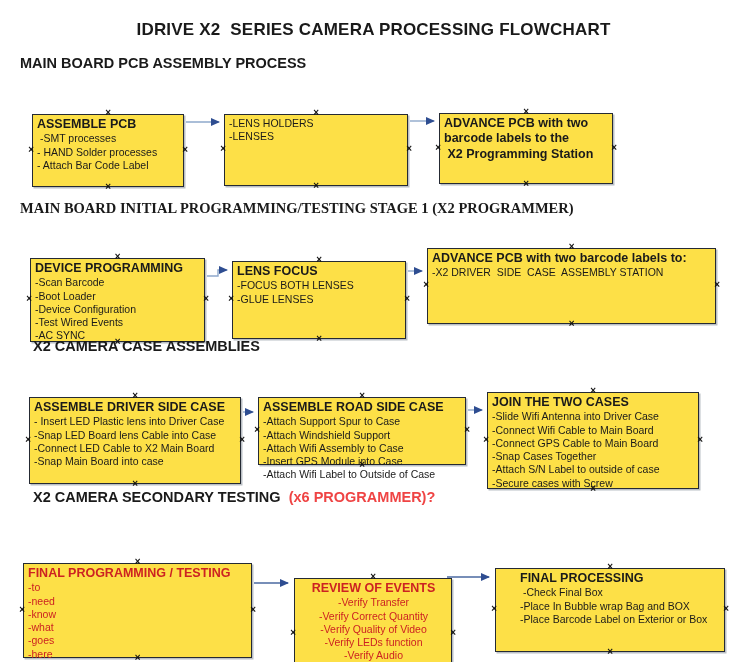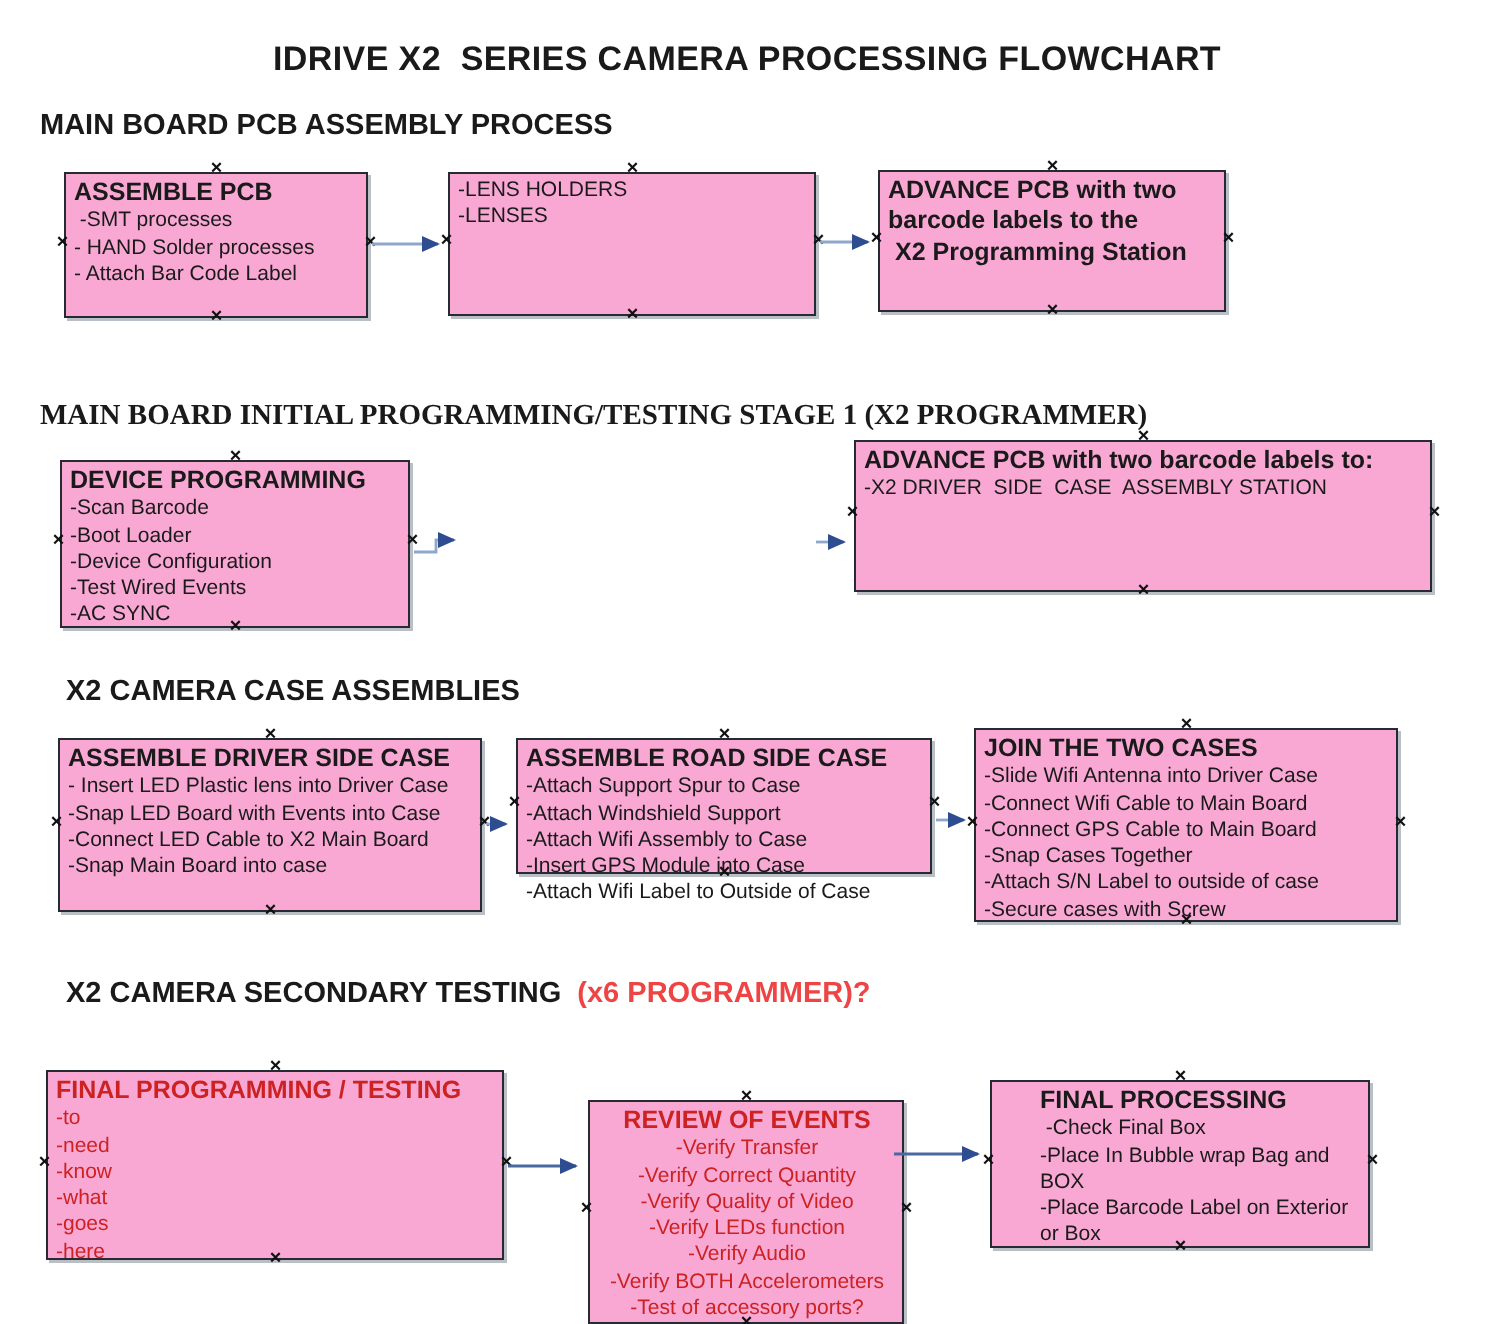--- a/index.html
+++ b/index.html
@@ -9,23 +9,23 @@
   }
   .title{
     position:absolute;top:20px;left:0;width:100%;text-align:center;
     font-size:17px;font-weight:bold;letter-spacing:.2px;white-space:pre;
   }
   .sec-head{
     position:absolute;font-size:14.5px;font-weight:bold;white-space:pre;
   }
   .sec-head .red-part{color:#ef4444;}
   .box{
-    position:absolute;background:#f9a8d4;border:1.6px solid #252a33;
+    position:absolute;background:#fde047;border:1.6px solid #252a33;
     box-shadow:1.5px 1.5px 0 rgba(130,138,150,.55);
-    padding:2px 3px 0 4px;box-sizing:border-box;
+    padding:2px 3px 0 4px;box-sizing:border-box;margin-top:28px;
   }
   .box .hd{
     display:block;font-size:12.5px;font-weight:bold;line-height:1.22;white-space:pre-wrap;
   }
   .box .item{
     font-size:10.5px;line-height:13.3px;white-space:pre-wrap;
   }
   .box.red .hd,.box.red .item{color:#cc2222;}
   
   .h{
@@ -94,39 +94,50 @@
         <div class="item">-Device Configuration</div>
         <div class="item">-Test Wired Events</div>
         <div class="item">-AC SYNC</div>
       </div>
     <i class="h ht"></i>
     <i class="h hb"></i>
     <i class="h hl"></i>
     <i class="h hr"></i>
   </div>
 
+  <div class="box" style="left:232px;top:233px;width:174px;height:78px;">
+    <span class="hd">LENS FOCUS</span>
+    <div>
+        <div class="item">-FOCUS BOTH LENSES</div>
+        <div class="item">-GLUE LENSES</div>
+      </div>
+    <i class="h ht"></i>
+    <i class="h hb"></i>
+    <i class="h hl"></i>
+    <i class="h hr"></i>
+  </div>
 
   <div class="box" style="left:427px;top:220px;width:289px;height:76px;">
     <span class="hd">ADVANCE PCB with two barcode labels to:</span>
     <div>
         <div class="item">-X2 DRIVER  SIDE  CASE  ASSEMBLY STATION</div>
       </div>
     <i class="h ht"></i>
     <i class="h hb"></i>
     <i class="h hl"></i>
     <i class="h hr"></i>
   </div>
 
   <div class="sec-head" style="left:33px;top:338px;">X2 CAMERA CASE ASSEMBLIES</div>
 
   <div class="box" style="left:29px;top:369px;width:212px;height:87px;">
     <span class="hd">ASSEMBLE DRIVER SIDE CASE</span>
     <div>
         <div class="item">- Insert LED Plastic lens into Driver Case</div>
-        <div class="item">-Snap LED Board with Events into Case</div>
+        <div class="item">-Snap LED Board lens Cable into Case</div>
         <div class="item">-Connect LED Cable to X2 Main Board</div>
         <div class="item">-Snap Main Board into case</div>
       </div>
     <i class="h ht"></i>
     <i class="h hb"></i>
     <i class="h hl"></i>
     <i class="h hr"></i>
   </div>
 
   <div class="box" style="left:258px;top:369px;width:208px;height:68px;">
@@ -188,21 +199,21 @@
         <div class="item">-Verify Audio</div>
         <div class="item">-Verify BOTH Accelerometers</div>
         <div class="item">-Test of accessory ports?</div>
       </div>
     <i class="h ht"></i>
     <i class="h hb"></i>
     <i class="h hl"></i>
     <i class="h hr"></i>
   </div>
 
-  <div class="box" style="left:495px;top:540px;width:190px;height:84px;padding-left:24px;">
+  <div class="box" style="left:495px;top:540px;width:230px;height:84px;padding-left:24px;">
     <span class="hd">FINAL PROCESSING</span>
     <div>
         <div class="item"> -Check Final Box</div>
         <div class="item">-Place In Bubble wrap Bag and BOX</div>
         <div class="item">-Place Barcode Label on Exterior or Box</div>
       </div>
     <i class="h ht"></i>
     <i class="h hb"></i>
     <i class="h hl"></i>
     <i class="h hr"></i>

